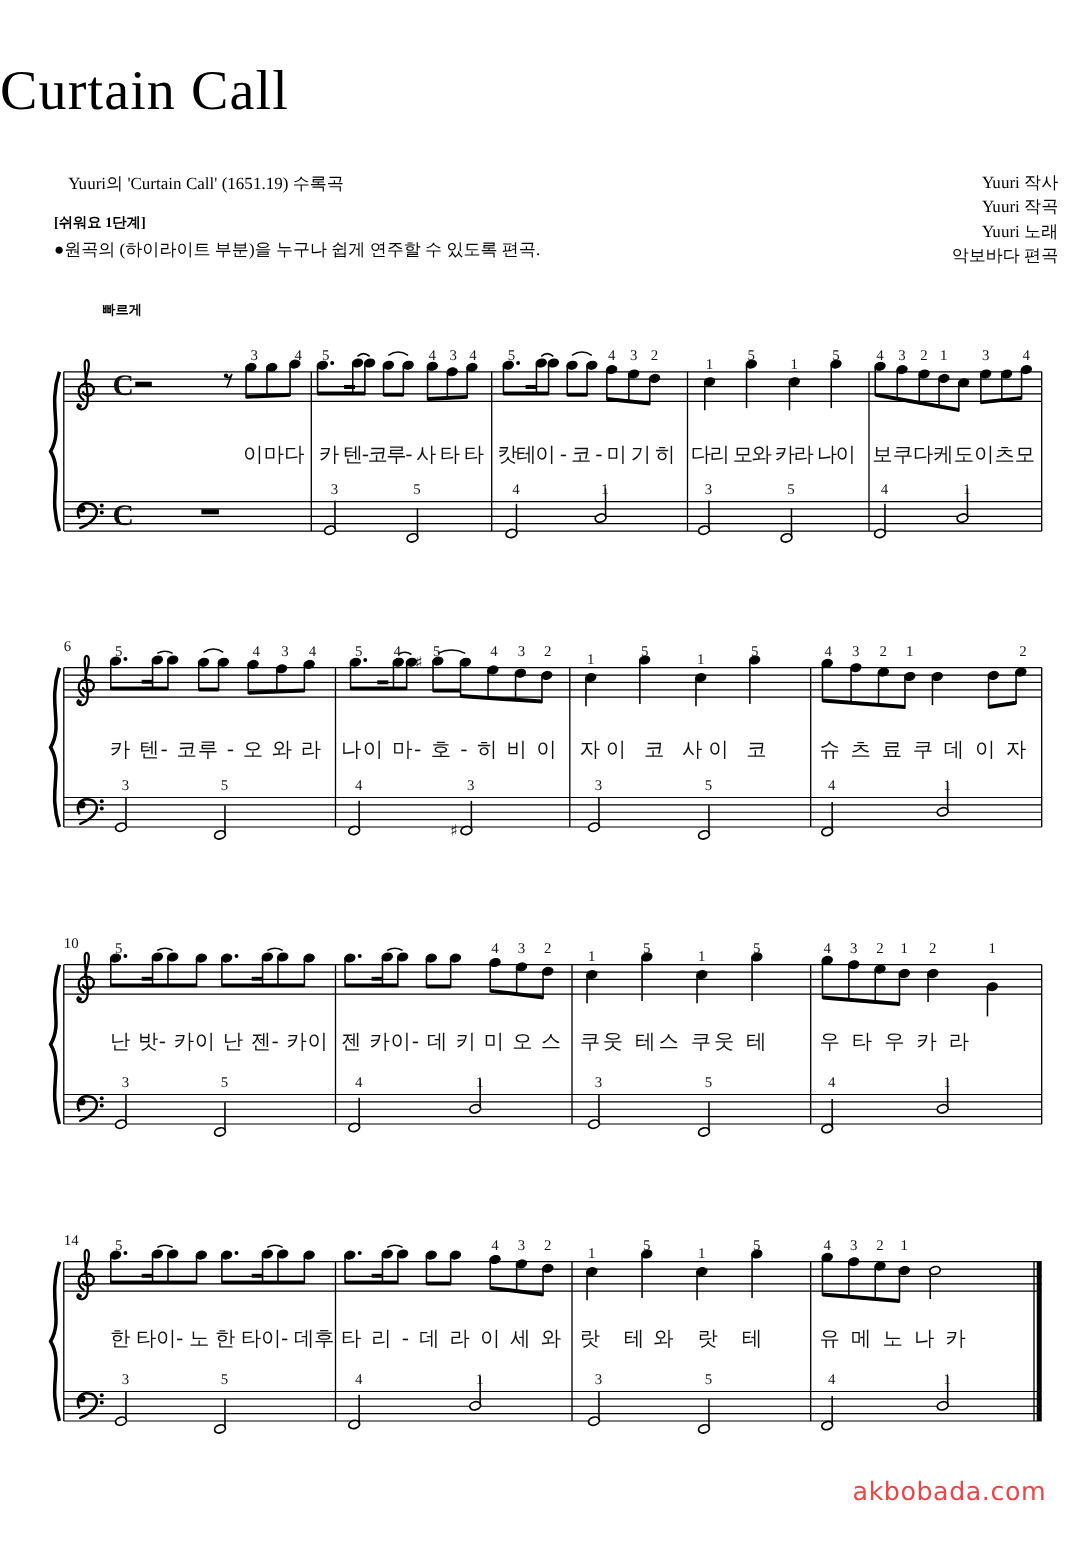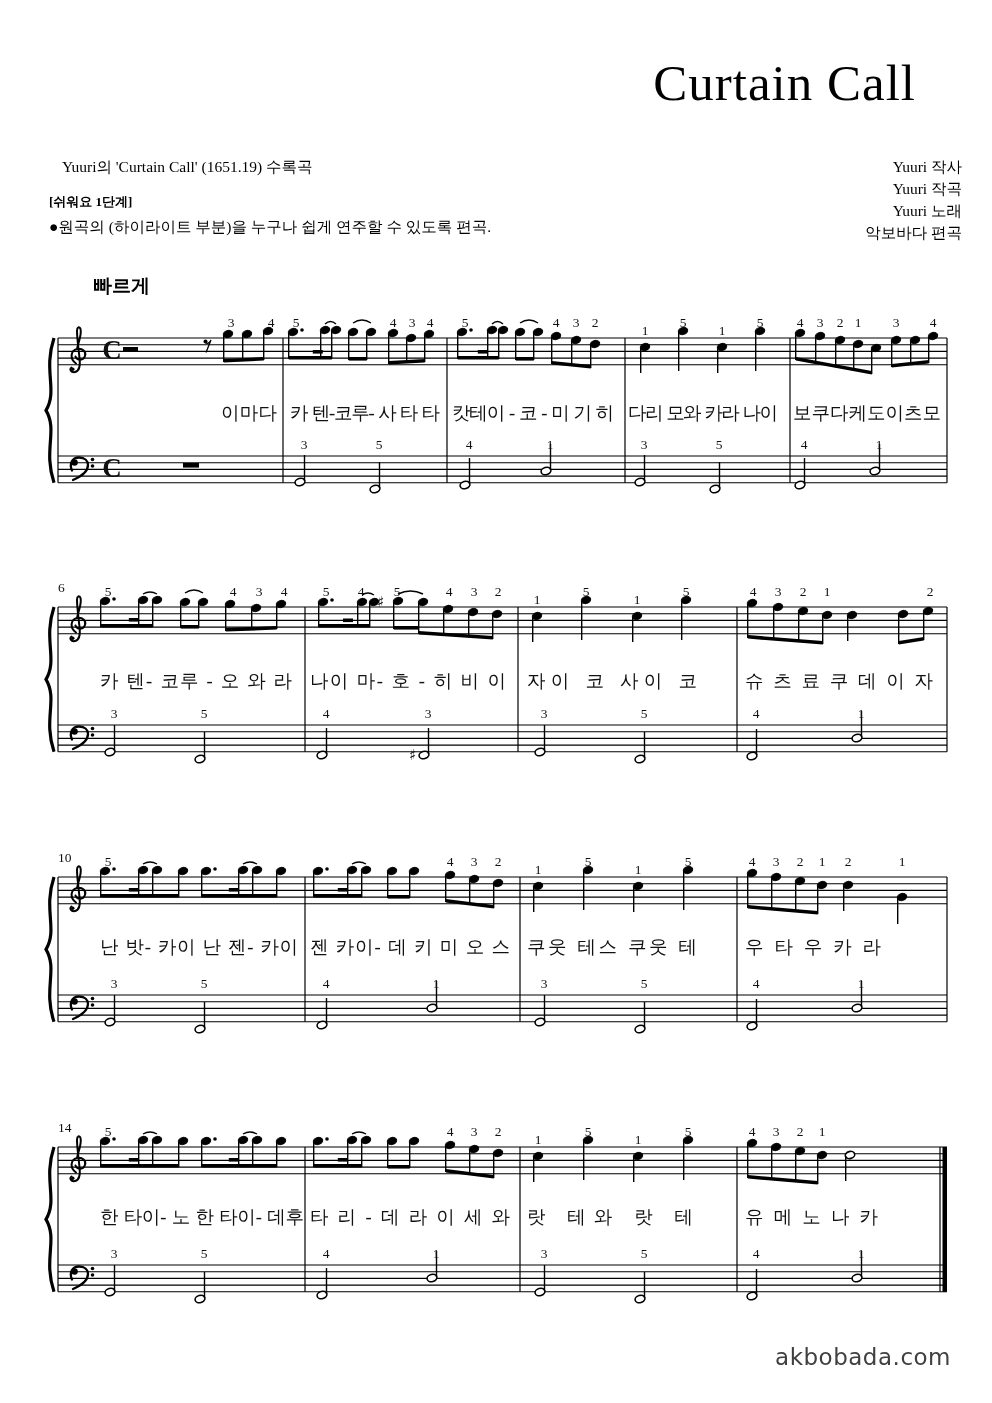--- a/index.html
+++ b/index.html
@@ -1,27 +1,27 @@
 <!DOCTYPE html>
 <html><head>
 <meta charset="utf-8">
 <style>
   html,body{margin:0;padding:0;background:#888;}
   #page{position:relative;width:992px;height:1403px;background:#ffffff;overflow:hidden;
         font-family:"Liberation Serif","DejaVu Serif",serif;color:#000;}
   .abs{position:absolute;}
-  #title{top:54px;left:0;width:916px;text-align:right;font-size:51px;font-weight:400;
+  #title{top:54px;left:0;width:916px;text-align:left;font-size:51px;font-weight:400;
          letter-spacing:1px;font-family:"Liberation Serif","DejaVu Serif",serif;}
   #source-info{left:62px;top:157px;font-size:15.5px;}
   #level-tag{left:49px;top:193px;font-size:13px;font-weight:bold;}
   #arr-note{left:49px;top:217px;font-size:15.5px;}
   #credits{right:30px;top:156px;text-align:right;font-size:15.5px;line-height:22px;}
-  #tempo{left:93px;top:273px;font-size:19px;font-weight:bold;
+  #tempo{left:93px;top:273px;font-size:12px;font-weight:bold;
          font-family:"DejaVu Sans","Liberation Sans",sans-serif;}
-  #watermark{right:41px;top:1344px;font-size:23px;color:#404040;
+  #watermark{right:41px;top:1344px;font-size:23px;color:#ef4444;
          font-family:"DejaVu Sans","Liberation Sans",sans-serif;letter-spacing:0.5px;}
   #score{position:absolute;left:0;top:0;}
   #score text{fill:#111;}
 </style>
 </head>
 <body>
 
 <div id="page">
   <div id="title" class="abs">Curtain Call</div>
   <div id="source-info" class="abs">Yuuri의 'Curtain Call' (1651.19) 수록곡</div>

